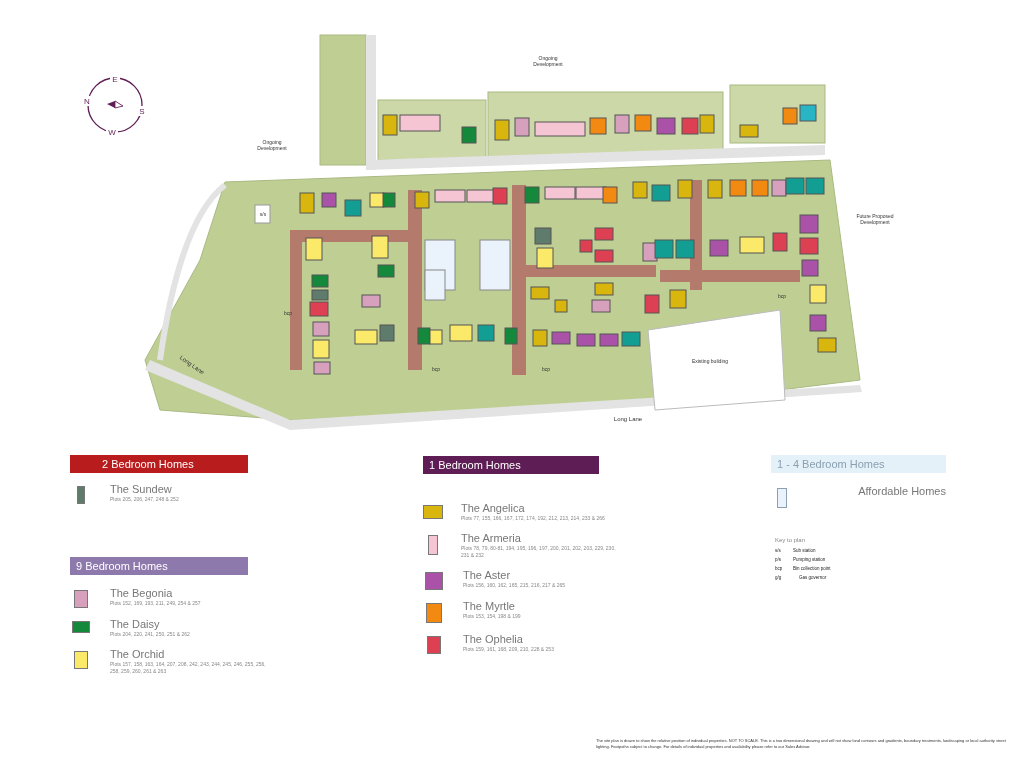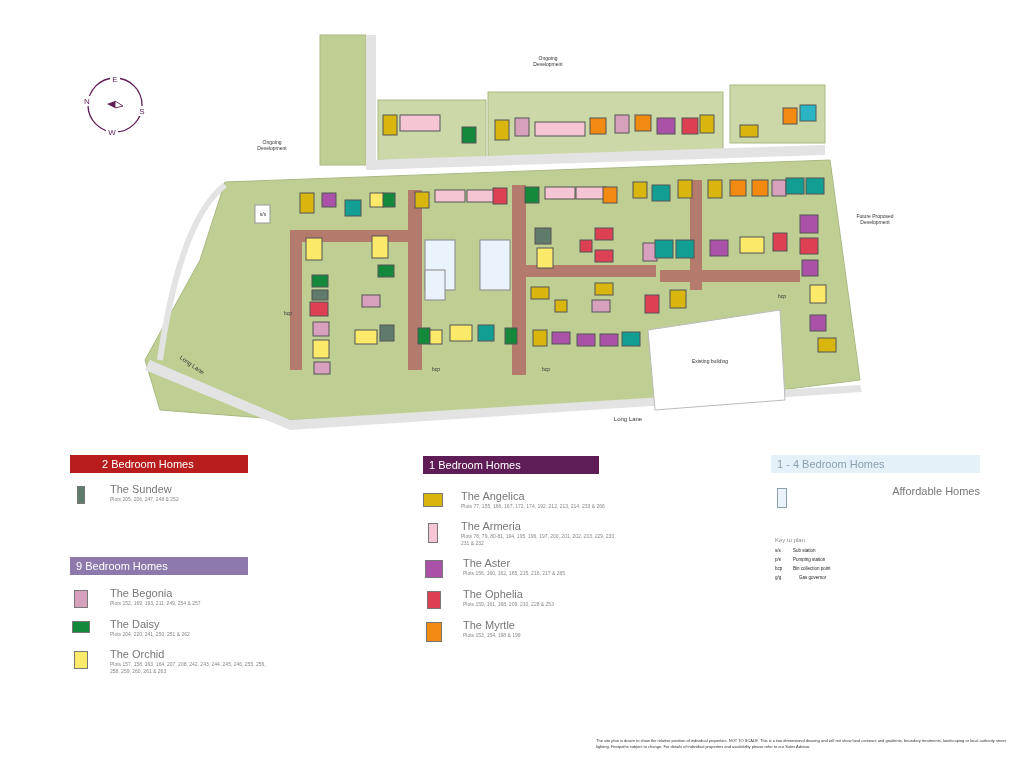--- a/index.html
+++ b/index.html
@@ -199,21 +199,21 @@
     <div class="swatch" style="background:#fbe96a;"></div>
     <div>
         <div class="item-name">The Orchid</div>
         <div class="item-plots">Plots 157, 158, 163, 164, 207, 208, 242, 243, 244, 245, 246, 255, 256, 258, 259, 260, 261 &amp; 263</div>
       </div>
   </div>
 </div>
 
 <div class="legend" style="left:423px;top:456px;">
   <div class="cat-header" style="background:#5f1d55;width:176px;">1 Bedroom Homes</div>
-  <div class="item" style="margin-top:16px;">
+  <div class="item" style="margin-top:28px;">
     <div class="swatch" style="background:#d9b60e;width:20px;height:14px;margin-left:0;margin-right:18px;"></div>
     <div>
         <div class="item-name">The Angelica</div>
         <div class="item-plots">Plots 77, 155, 166, 167, 172, 174, 192, 212, 213, 214, 233 &amp; 266</div>
       </div>
   </div>
   <div class="item">
     <div class="swatch" style="background:#f6c5d3;width:10px;height:20px;margin-left:5px;margin-right:23px;"></div>
     <div>
         <div class="item-name">The Armeria</div>
@@ -221,37 +221,37 @@
       </div>
   </div>
   <div class="item">
     <div class="swatch" style="background:#a952a8;width:18px;height:18px;margin-left:2px;margin-right:20px;"></div>
     <div>
         <div class="item-name">The Aster</div>
         <div class="item-plots">Plots 156, 160, 162, 165, 215, 216, 217 &amp; 265</div>
       </div>
   </div>
   <div class="item">
+    <div class="swatch" style="background:#f28a12;width:16px;height:20px;margin-left:3px;margin-right:21px;"></div>
+    <div>
+        <div class="item-name">The Myrtle</div>
+        <div class="item-plots">Plots 153, 154, 198 &amp; 199</div>
+      </div>
+  </div>
+  <div class="item">
     <div class="swatch" style="background:#dd4052;"></div>
     <div>
         <div class="item-name">The Ophelia</div>
         <div class="item-plots">Plots 159, 161, 168, 209, 210, 228 &amp; 253</div>
       </div>
   </div>
-  <div class="item">
-    <div class="swatch" style="background:#f28a12;width:16px;height:20px;margin-left:3px;margin-right:21px;"></div>
-    <div>
-        <div class="item-name">The Myrtle</div>
-        <div class="item-plots">Plots 153, 154, 198 &amp; 199</div>
-      </div>
-  </div>
 </div>
 
 <div class="legend" style="left:771px;">
-  <div class="cat-header light" style="background:#e5f1f9;width:209px;">1 - 4 Bedroom Homes</div>
+  <div class="cat-header light" style="background:#e5f1f9;width:175px;">1 - 4 Bedroom Homes</div>
   <div class="item" style="margin-top:12px;justify-content:space-between;">
     <div class="swatch" style="background:#eaf3fb;width:10px;height:20px;margin-left:6px;margin-right:22px;border-color:#8aa0b0;"></div>
     <div>
         <div class="item-name">Affordable Homes</div>
       </div>
   </div>
 </div>
 
 <div class="key">
   <div class="key-title">Key to plan</div>

